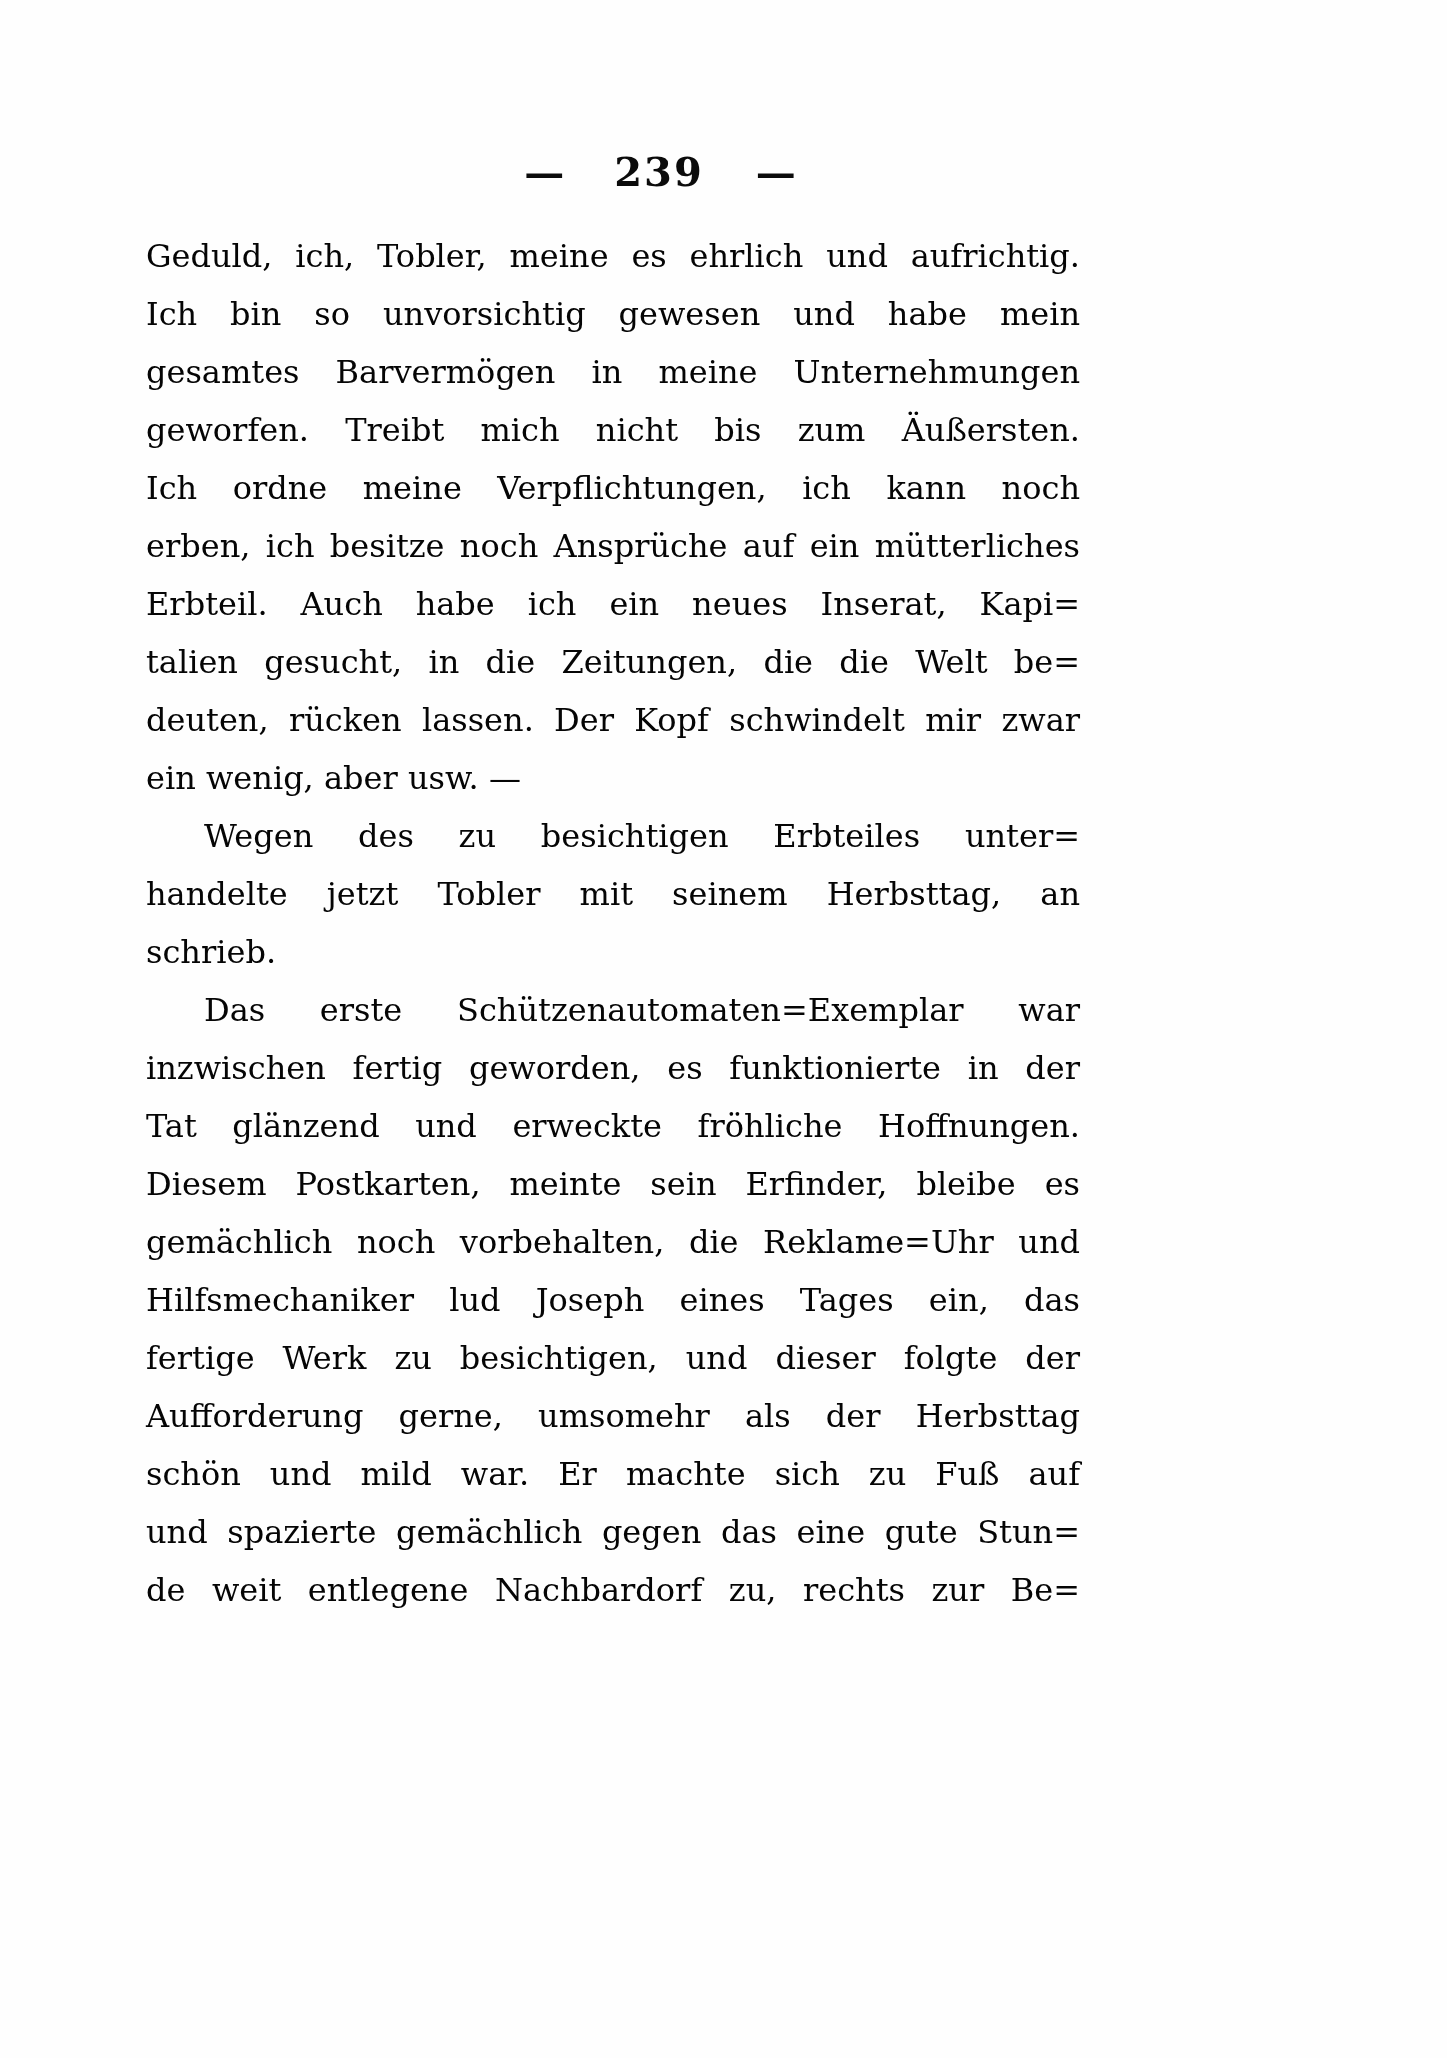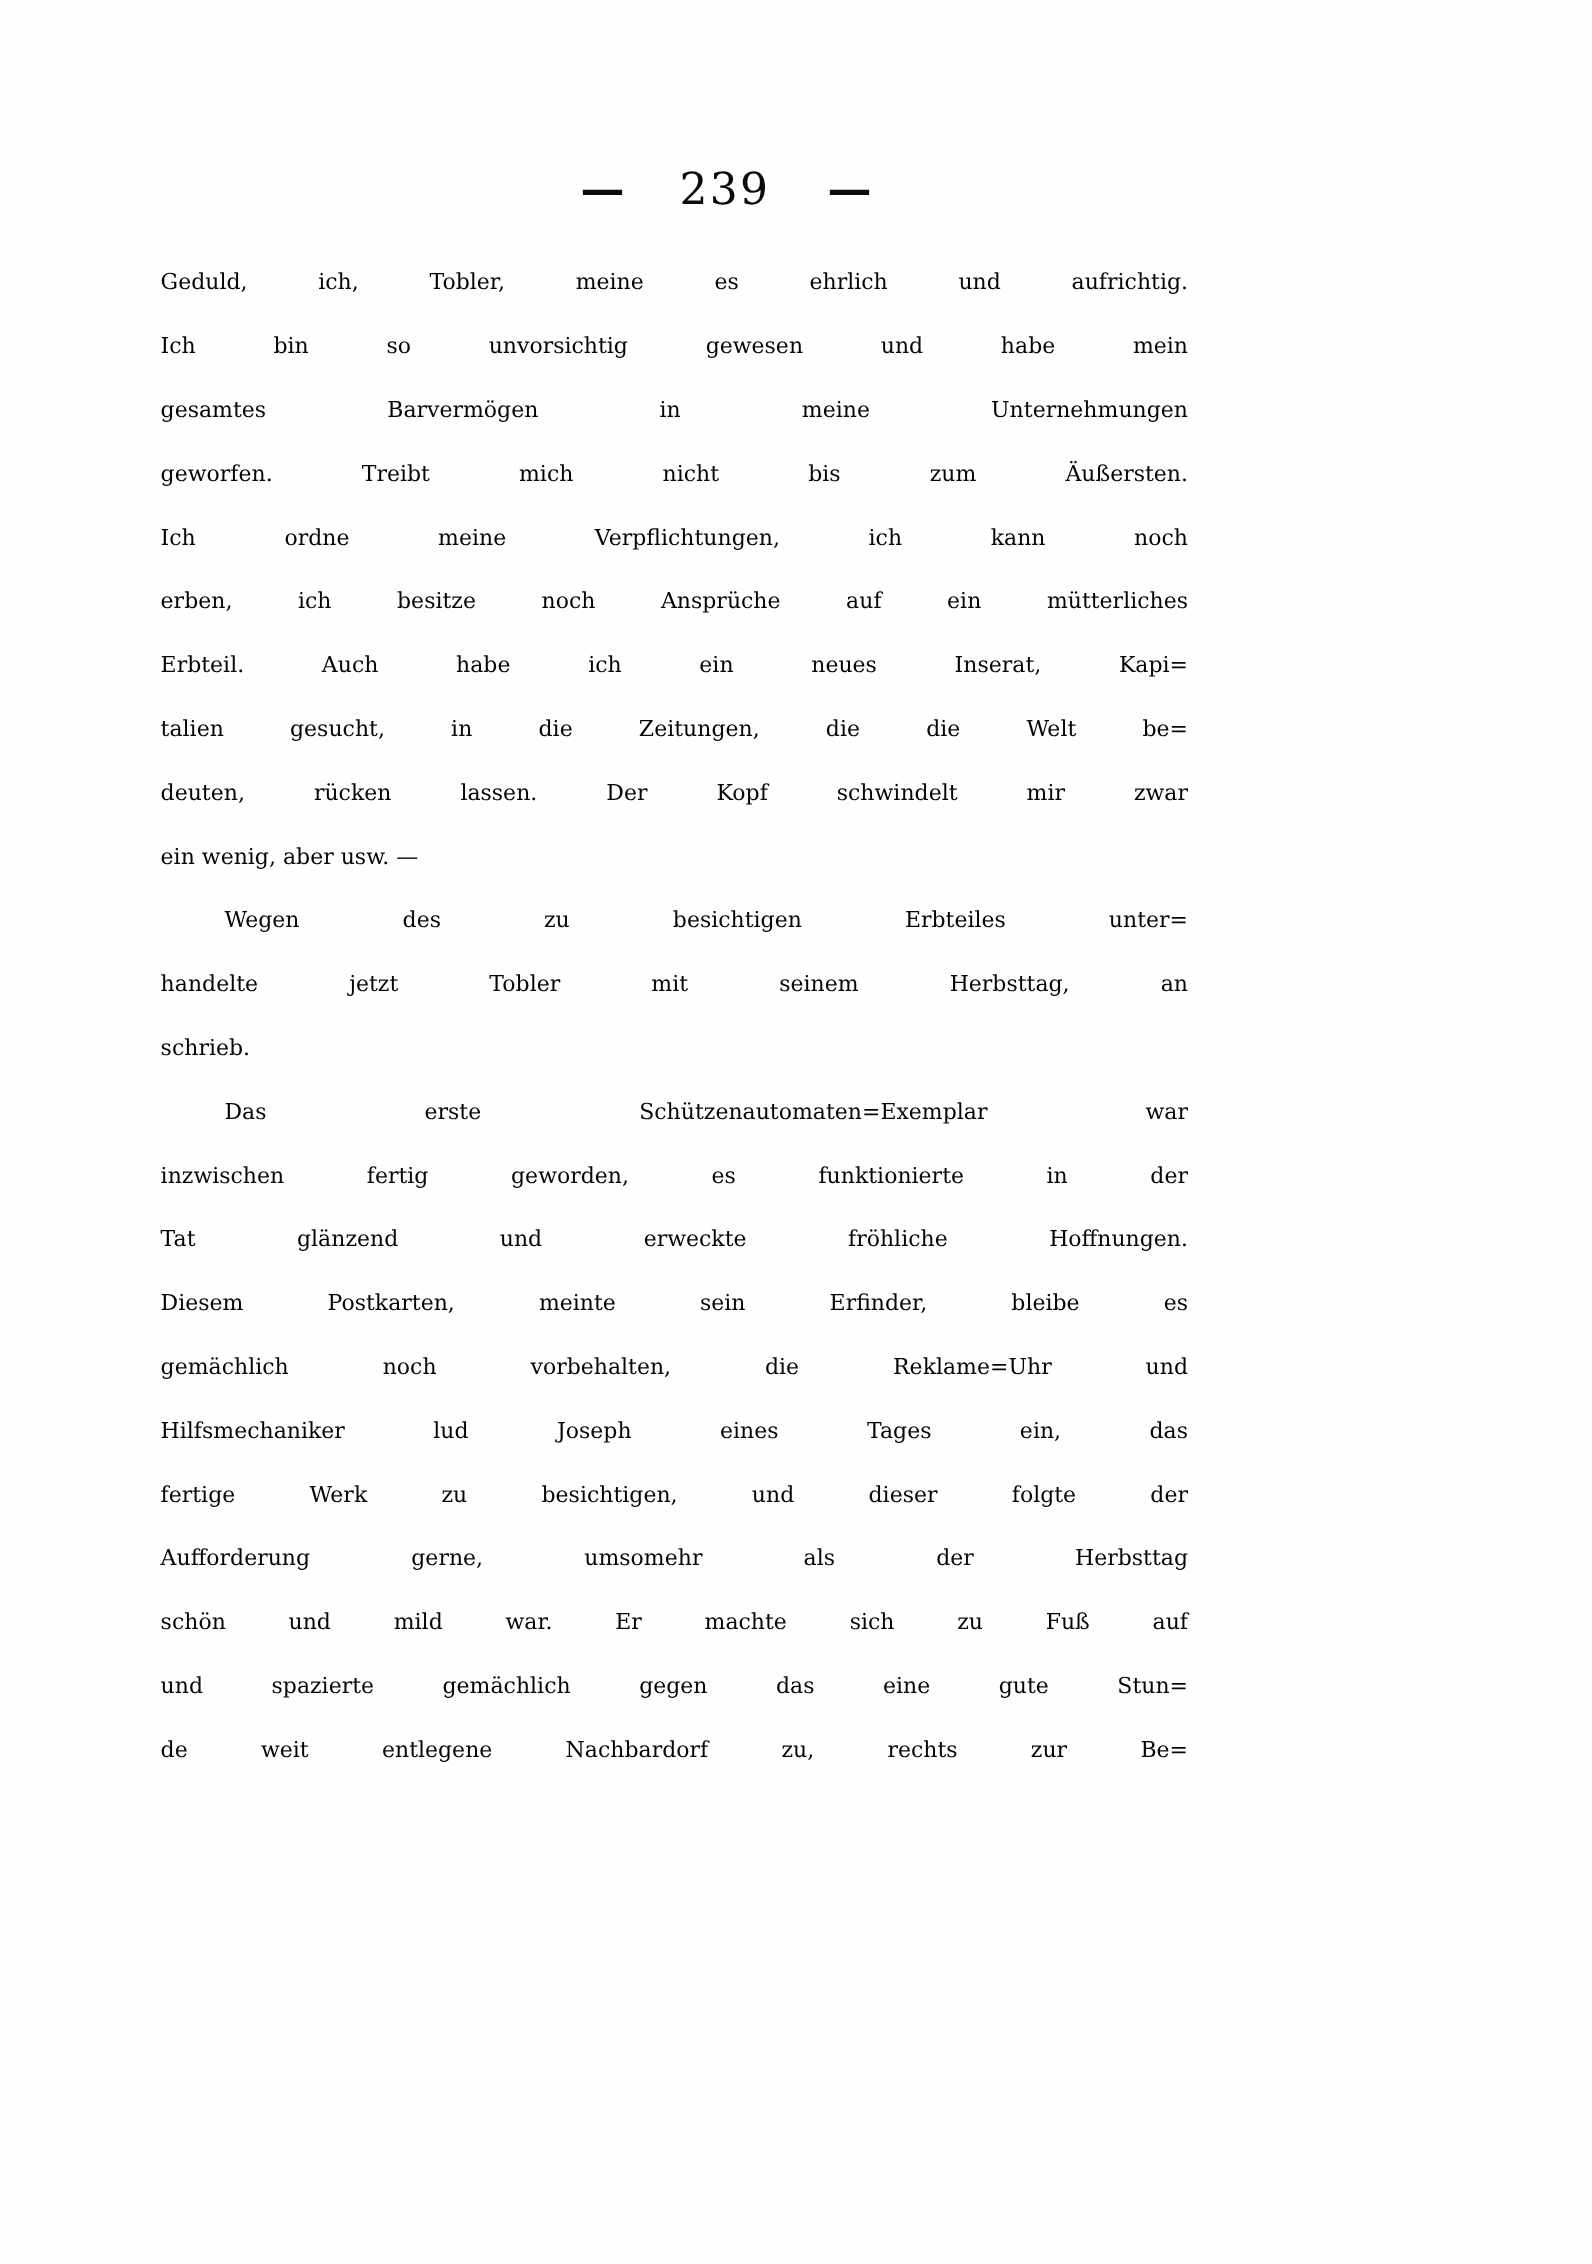--- a/index.html
+++ b/index.html
@@ -31,28 +31,29 @@
     font-size: 40px;
     line-height: 48px;
     color: #0b0b0b;
   }
   .page-header .dash {
     letter-spacing: -2px;
     font-weight: bold;
   }
   .page-header .num {
     letter-spacing: 2px;
+    font-weight: bold;
   }
   
   .body-text {
     position: absolute;
     top: 227px;
     left: 146px;
     width: 934px;
-    font-size: 20px;
+    font-size: 32px;
     color: #050505;
   }
   .line {
     height: 58px;
     line-height: 58px;
     text-align: justify;
     text-align-last: justify;
     text-justify: inter-word;
     white-space: normal;
     overflow: visible;

